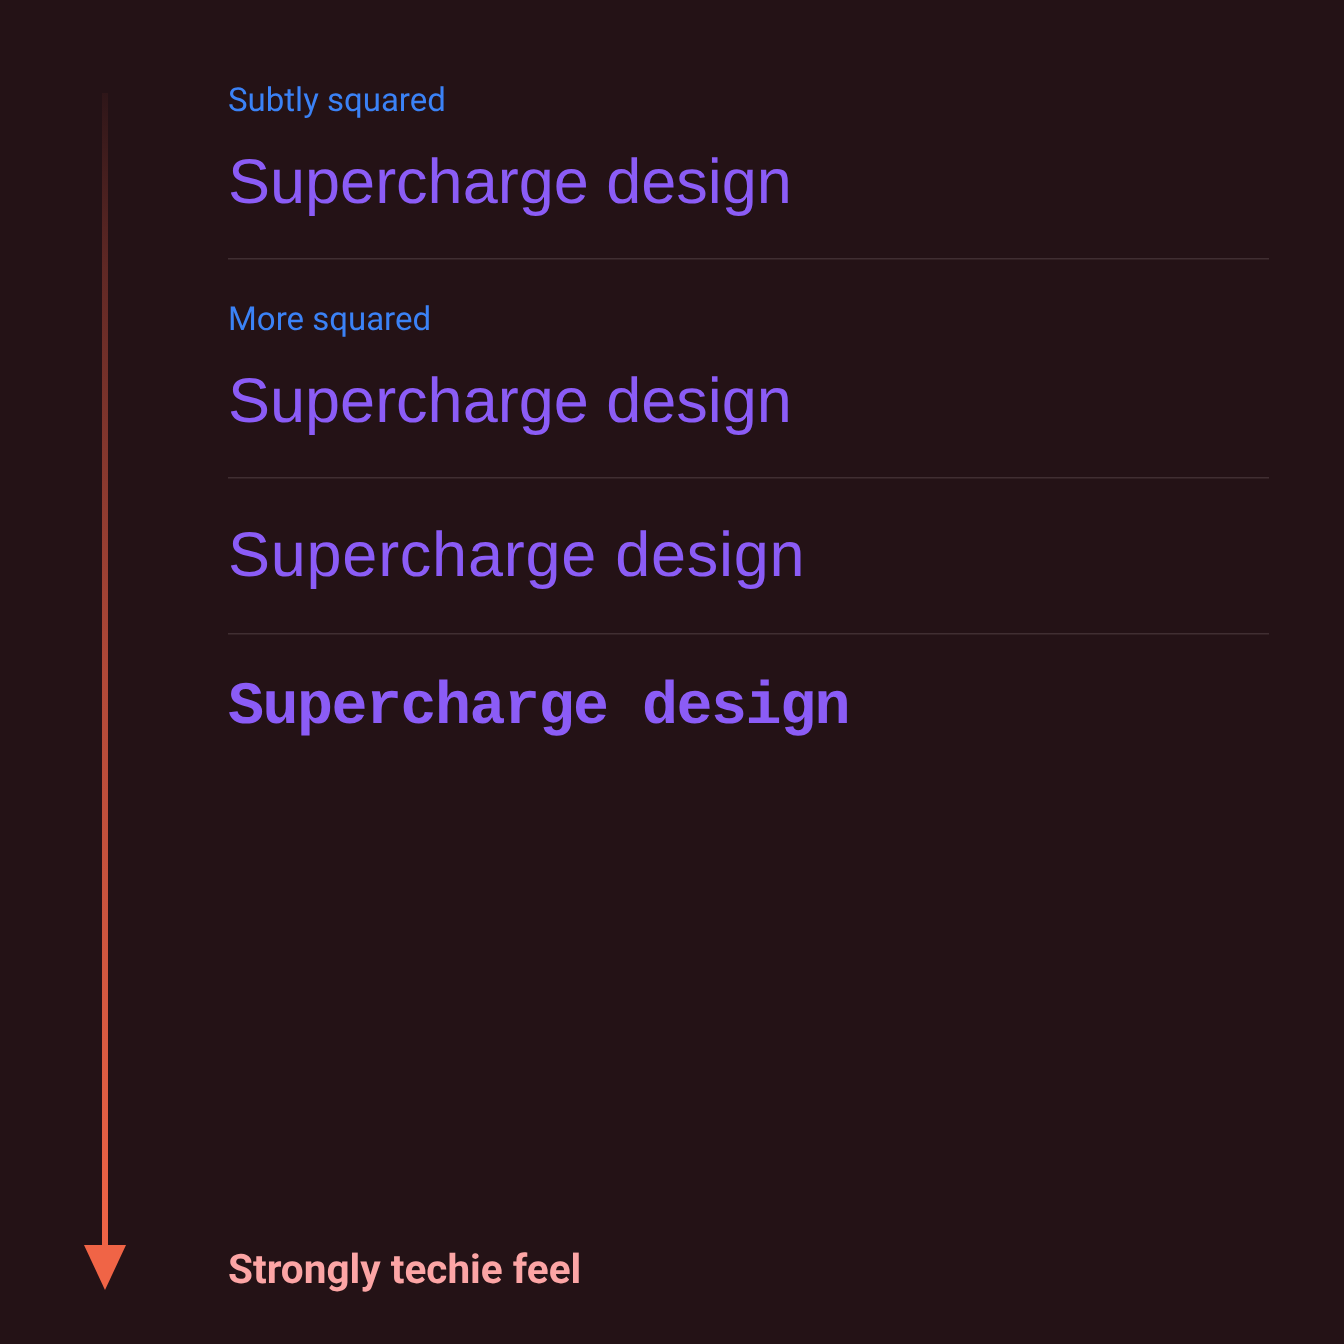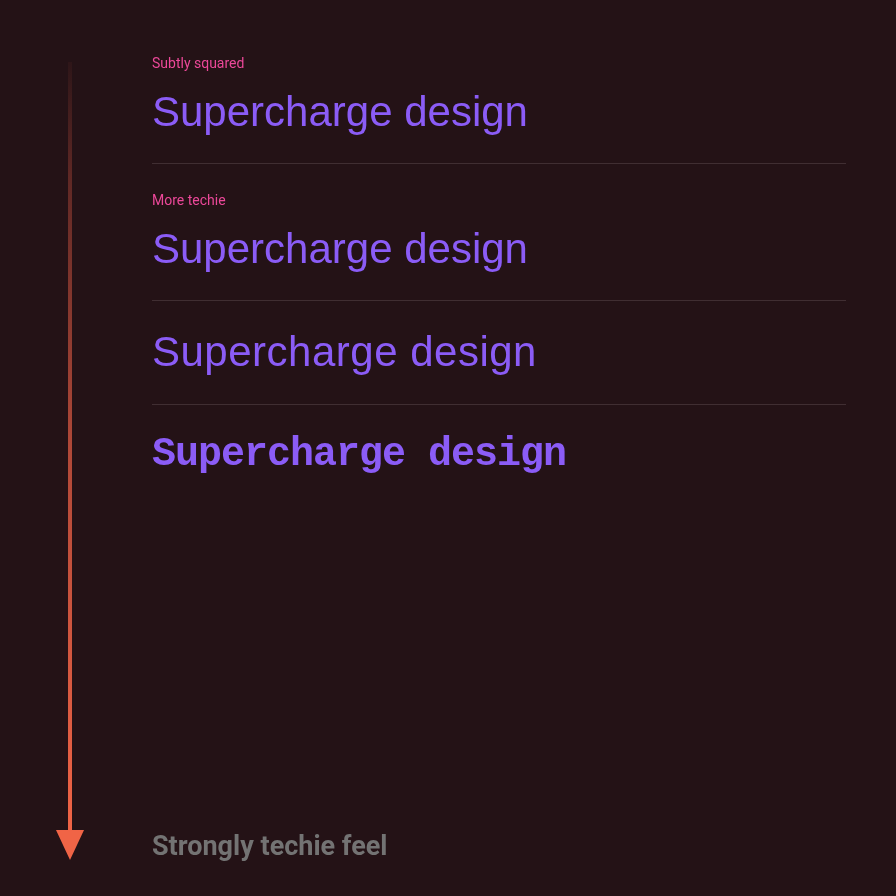--- a/index.html
+++ b/index.html
@@ -62,32 +62,32 @@
       color: #e85d45;
       font-size: 27px;
       font-weight: 700;
       margin-bottom: 50px;
     }
     
     .footer-label {
       position: absolute;
       left: 152px;
       bottom: 34px;
-      color: #737373;
+      color: #fca5a5;
       font-size: 27px;
       font-weight: 700;
     }
     
     .sample-group {
       margin-bottom: 26px;
     }
     
     .sample-label {
-      color: #ec4899;
-      font-size: 14px;
+      color: #3b82f6;
+      font-size: 22px;
       font-weight: 400;
       margin-bottom: 18px;
     }
     
     .sample-text {
       color: #8b5cf6;
       font-size: 42px;
       line-height: 1.1;
       margin-bottom: 28px;
     }
@@ -134,21 +134,21 @@
 
 <div class="content">
 
   <div class="sample-group sample-1">
     <div class="sample-label">Subtly squared</div>
     <div class="sample-text">Supercharge design</div>
   </div>
   <div class="divider"></div>
 
   <div class="sample-group sample-2">
-    <div class="sample-label">More techie</div>
+    <div class="sample-label">More squared</div>
     <div class="sample-text">Supercharge design</div>
   </div>
   <div class="divider"></div>
 
   <div class="sample-group sample-3">
     <div class="sample-text">Supercharge design</div>
   </div>
   <div class="divider"></div>
 
   <div class="sample-group sample-4">

